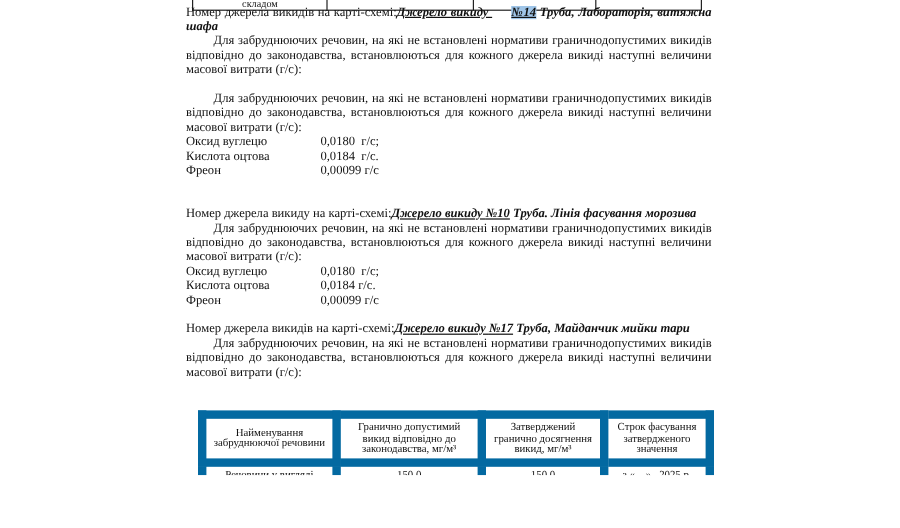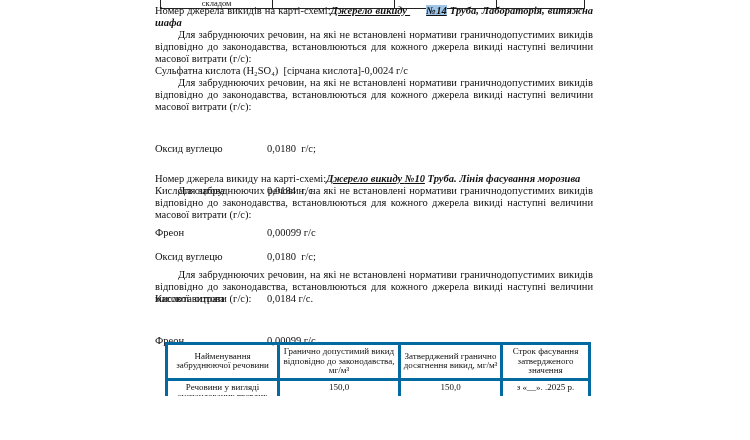--- a/index.html
+++ b/index.html
@@ -21,30 +21,30 @@
   
   .section { position:absolute; left:155px; width:438px; }
   .sec14 { top:5px; } .sec15 { top:77px; } .sec16 { top:173px; }
   .sec17 { top:269px; } .sec18 { top:341px; }
   .heading { text-align:justify; }
   .bi  { font-weight:bold; font-style:italic; }
   .biu { font-weight:bold; font-style:italic; text-decoration:underline; }
   .hl  { background:var(--hl,#9fc5e8);margin-left:16px; }
   .para { text-align:justify; text-indent:23px; }
   .em-line { white-space:pre-wrap; }
-  .em-name { display:inline-block; width:112px;margin-top:30px; }
+  .em-name { display:inline-block; width:112px; }
   .em-val  { white-space:pre-wrap; }
   
   .appr-table {
     margin-left:10px; margin-top:1px; width:423px;
     border-collapse:collapse; table-layout:fixed;
     font-size:9px; line-height:9.5px;
   }
   .appr-table th, .appr-table td {
-    border:3px solid #0369a1; padding:2px 2px; text-align:center;
+    border:7px solid #0369a1; padding:2px 2px; text-align:center;
     font-weight:normal; vertical-align:top; overflow:hidden;
   }
   .appr-table thead th { vertical-align:middle; }
   .appr-table td.tall { height:52px; }
 </style>
 </head>
 <body>
 
 <div class="page">
 
@@ -62,36 +62,36 @@
       <td></td>
       <td></td>
     </tr>
   </tbody>
     </table>
 
   <div id="doc-body">
       <div class="section sec14">
         <div class="heading"><span>Номер джерела викидів на карті-схемі:</span><span class="biu"><span>Джерело викиду </span><span class="hl">№14</span></span><span class="bi"> Труба, Лабораторія, витяжна шафа</span></div>
         <div class="para">Для забруднюючих речовин, на які не встановлені нормативи граничнодопустимих викидів відповідно до законодавства, встановлюються для кожного джерела викиді наступні величини масової витрати (г/с):</div>
-        <div class="em-line">Сульфатна кислота (H₂SO₄)  [сірчана кислота]-0,0024 г/с</div>
       </div>
       <div class="section sec15">
         <div class="para">Для забруднюючих речовин, на які не встановлені нормативи граничнодопустимих викидів відповідно до законодавства, встановлюються для кожного джерела викиді наступні величини масової витрати (г/с):</div>
         <div class="em-row"><span class="em-name">Оксид вуглецю</span><span class="em-val">0,0180  г/с;</span></div>
         <div class="em-row"><span class="em-name">Кислота оцтова</span><span class="em-val">0,0184  г/с.</span></div>
         <div class="em-row"><span class="em-name">Фреон</span><span class="em-val">0,00099 г/с</span></div>
       </div>
       <div class="section sec16">
         <div class="heading"><span>Номер джерела викиду на карті-схемі:</span><span class="biu"><span>Джерело викиду </span><span>№10</span></span><span class="bi"> Труба. Лінія фасування морозива</span></div>
         <div class="para">Для забруднюючих речовин, на які не встановлені нормативи граничнодопустимих викидів відповідно до законодавства, встановлюються для кожного джерела викиді наступні величини масової витрати (г/с):</div>
         <div class="em-row"><span class="em-name">Оксид вуглецю</span><span class="em-val">0,0180  г/с;</span></div>
         <div class="em-row"><span class="em-name">Кислота оцтова</span><span class="em-val">0,0184 г/с.</span></div>
         <div class="em-row"><span class="em-name">Фреон</span><span class="em-val">0,00099 г/с</span></div>
       </div>
       <div class="section sec17">
+        <div class="heading"><span>Номер джерела викидів на карті-схемі:</span><span class="biu"><span>Джерело викиду </span><span>№17</span></span><span class="bi"> Труба, Майданчик мийки тари</span></div>
         <div class="para">Для забруднюючих речовин, на які не встановлені нормативи граничнодопустимих викидів відповідно до законодавства, встановлюються для кожного джерела викиді наступні величини масової витрати (г/с):</div>
       </div>
       <div class="section sec18">
         <table class="appr-table">
           <colgroup>
             <col style="width: 112px;">
             <col style="width: 121px;">
             <col style="width: 102px;">
             <col style="width: 88px;">
           </colgroup>

